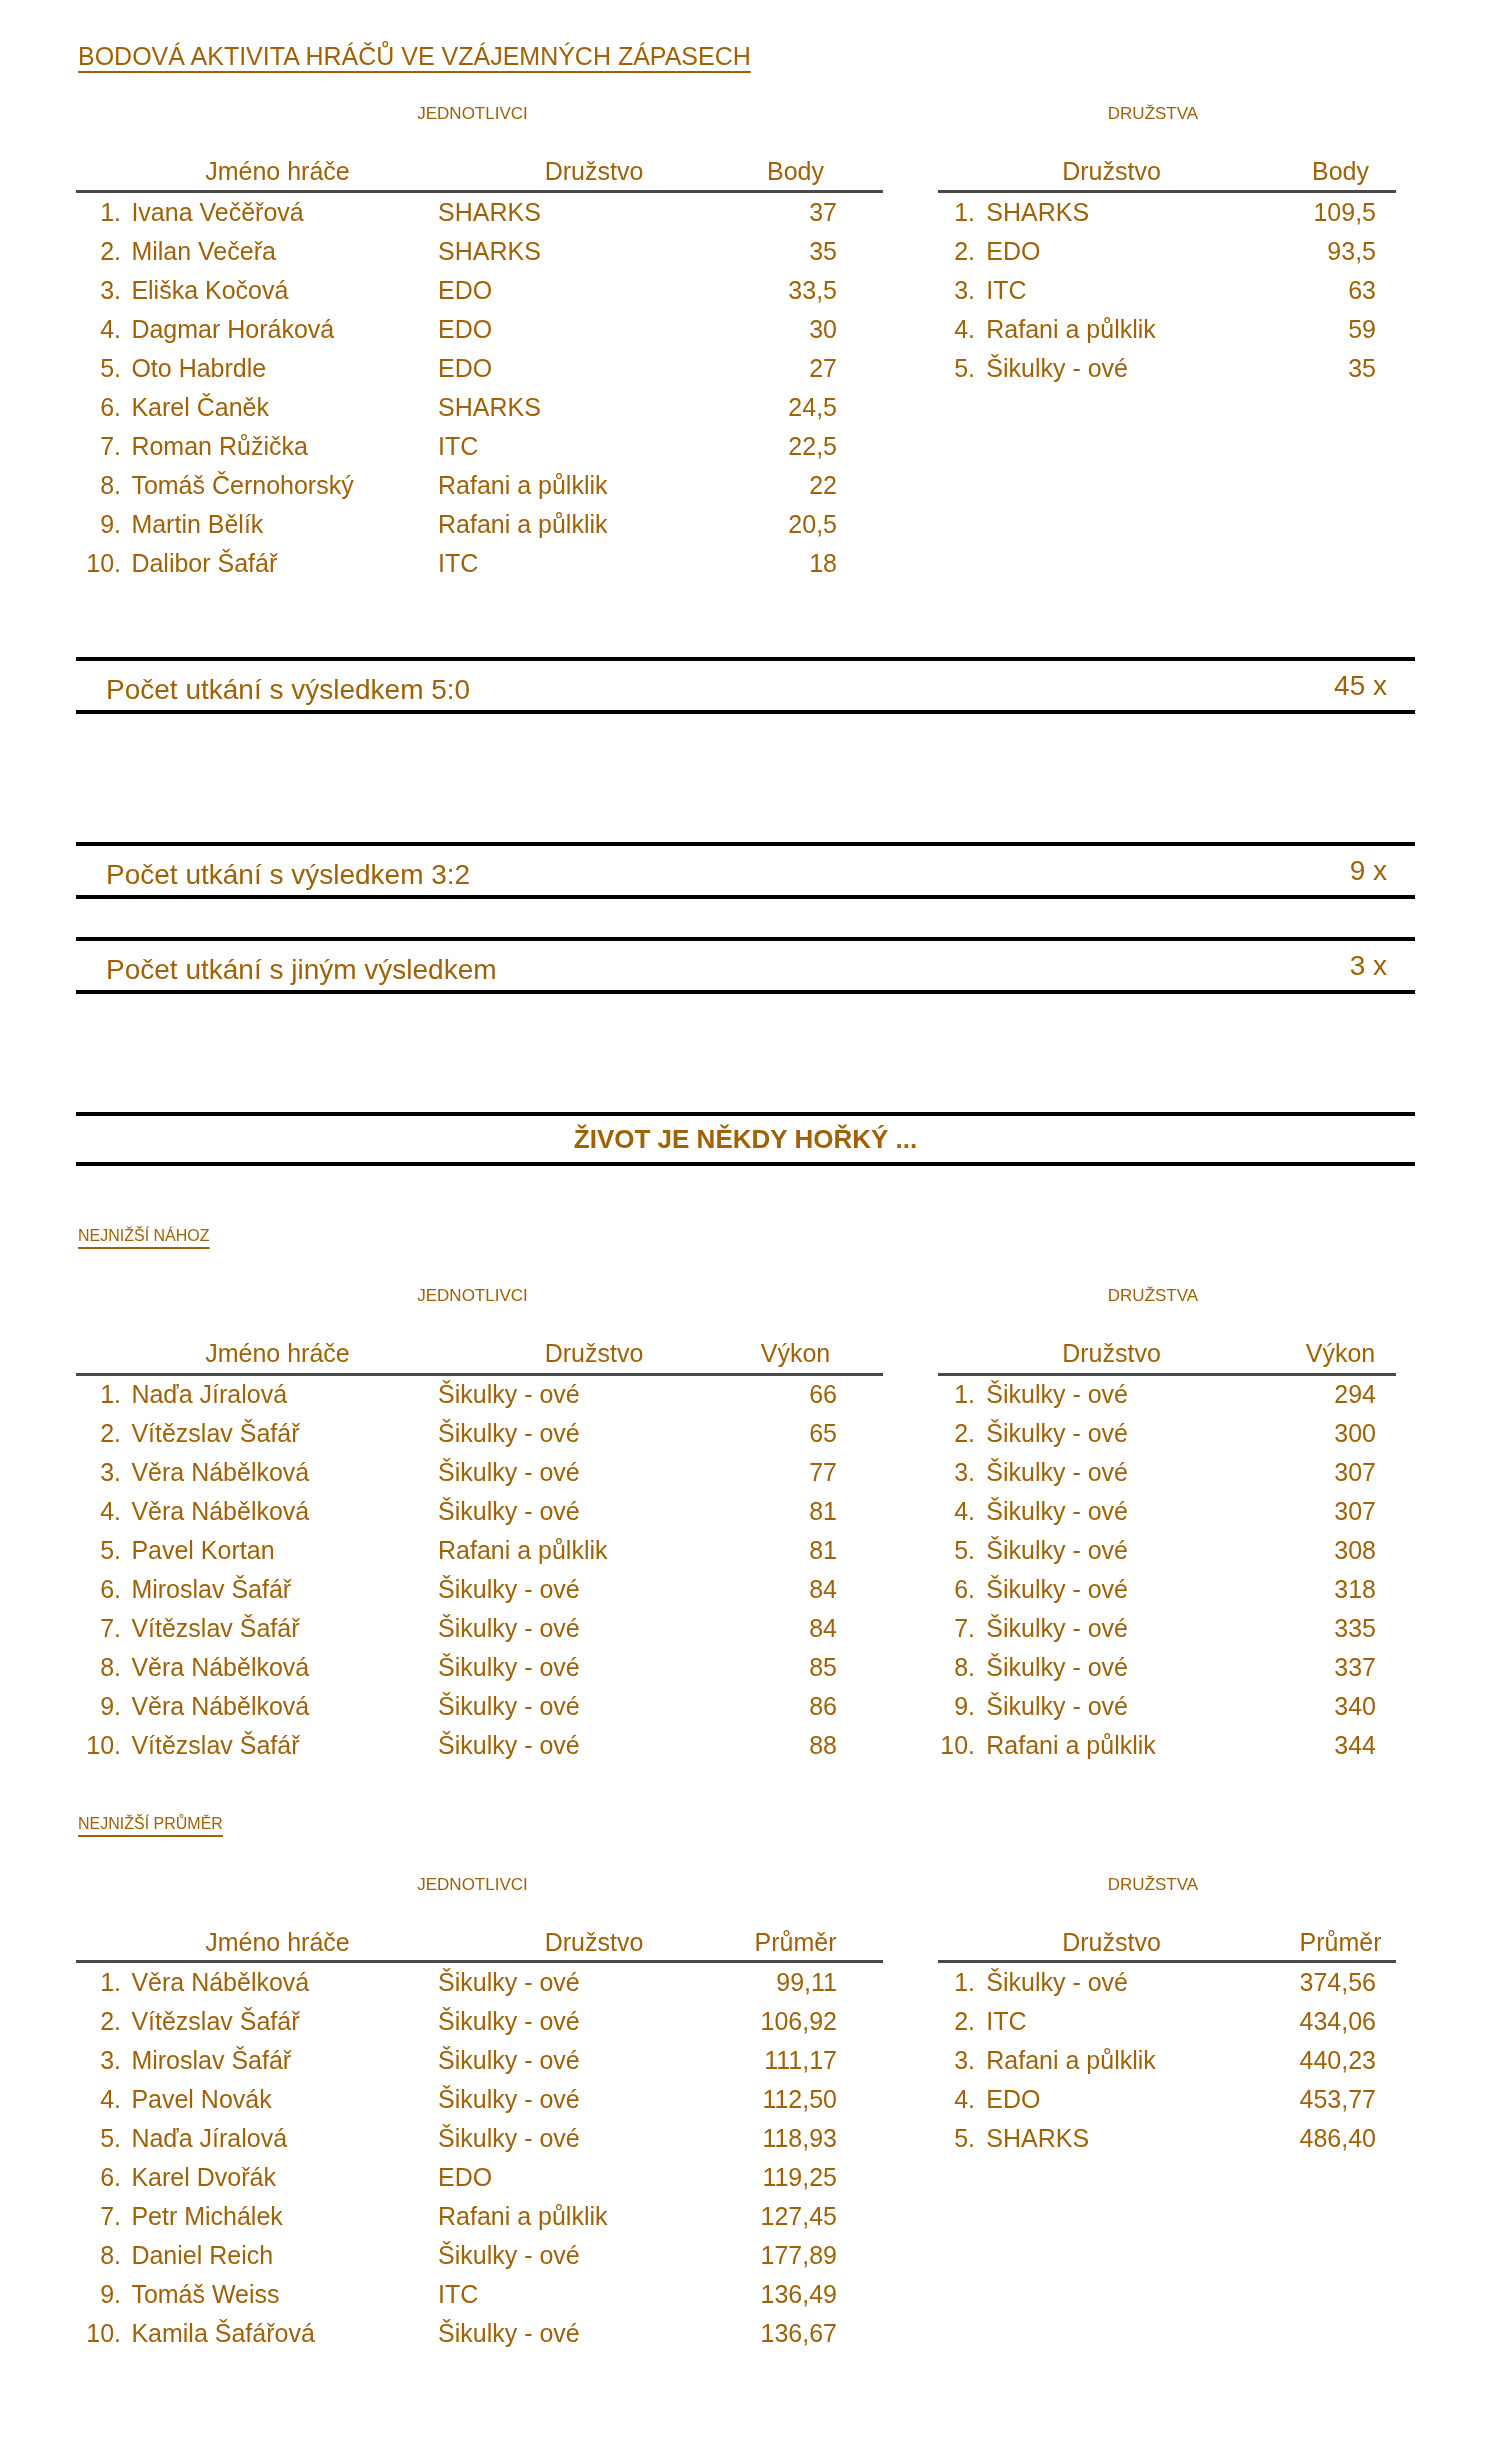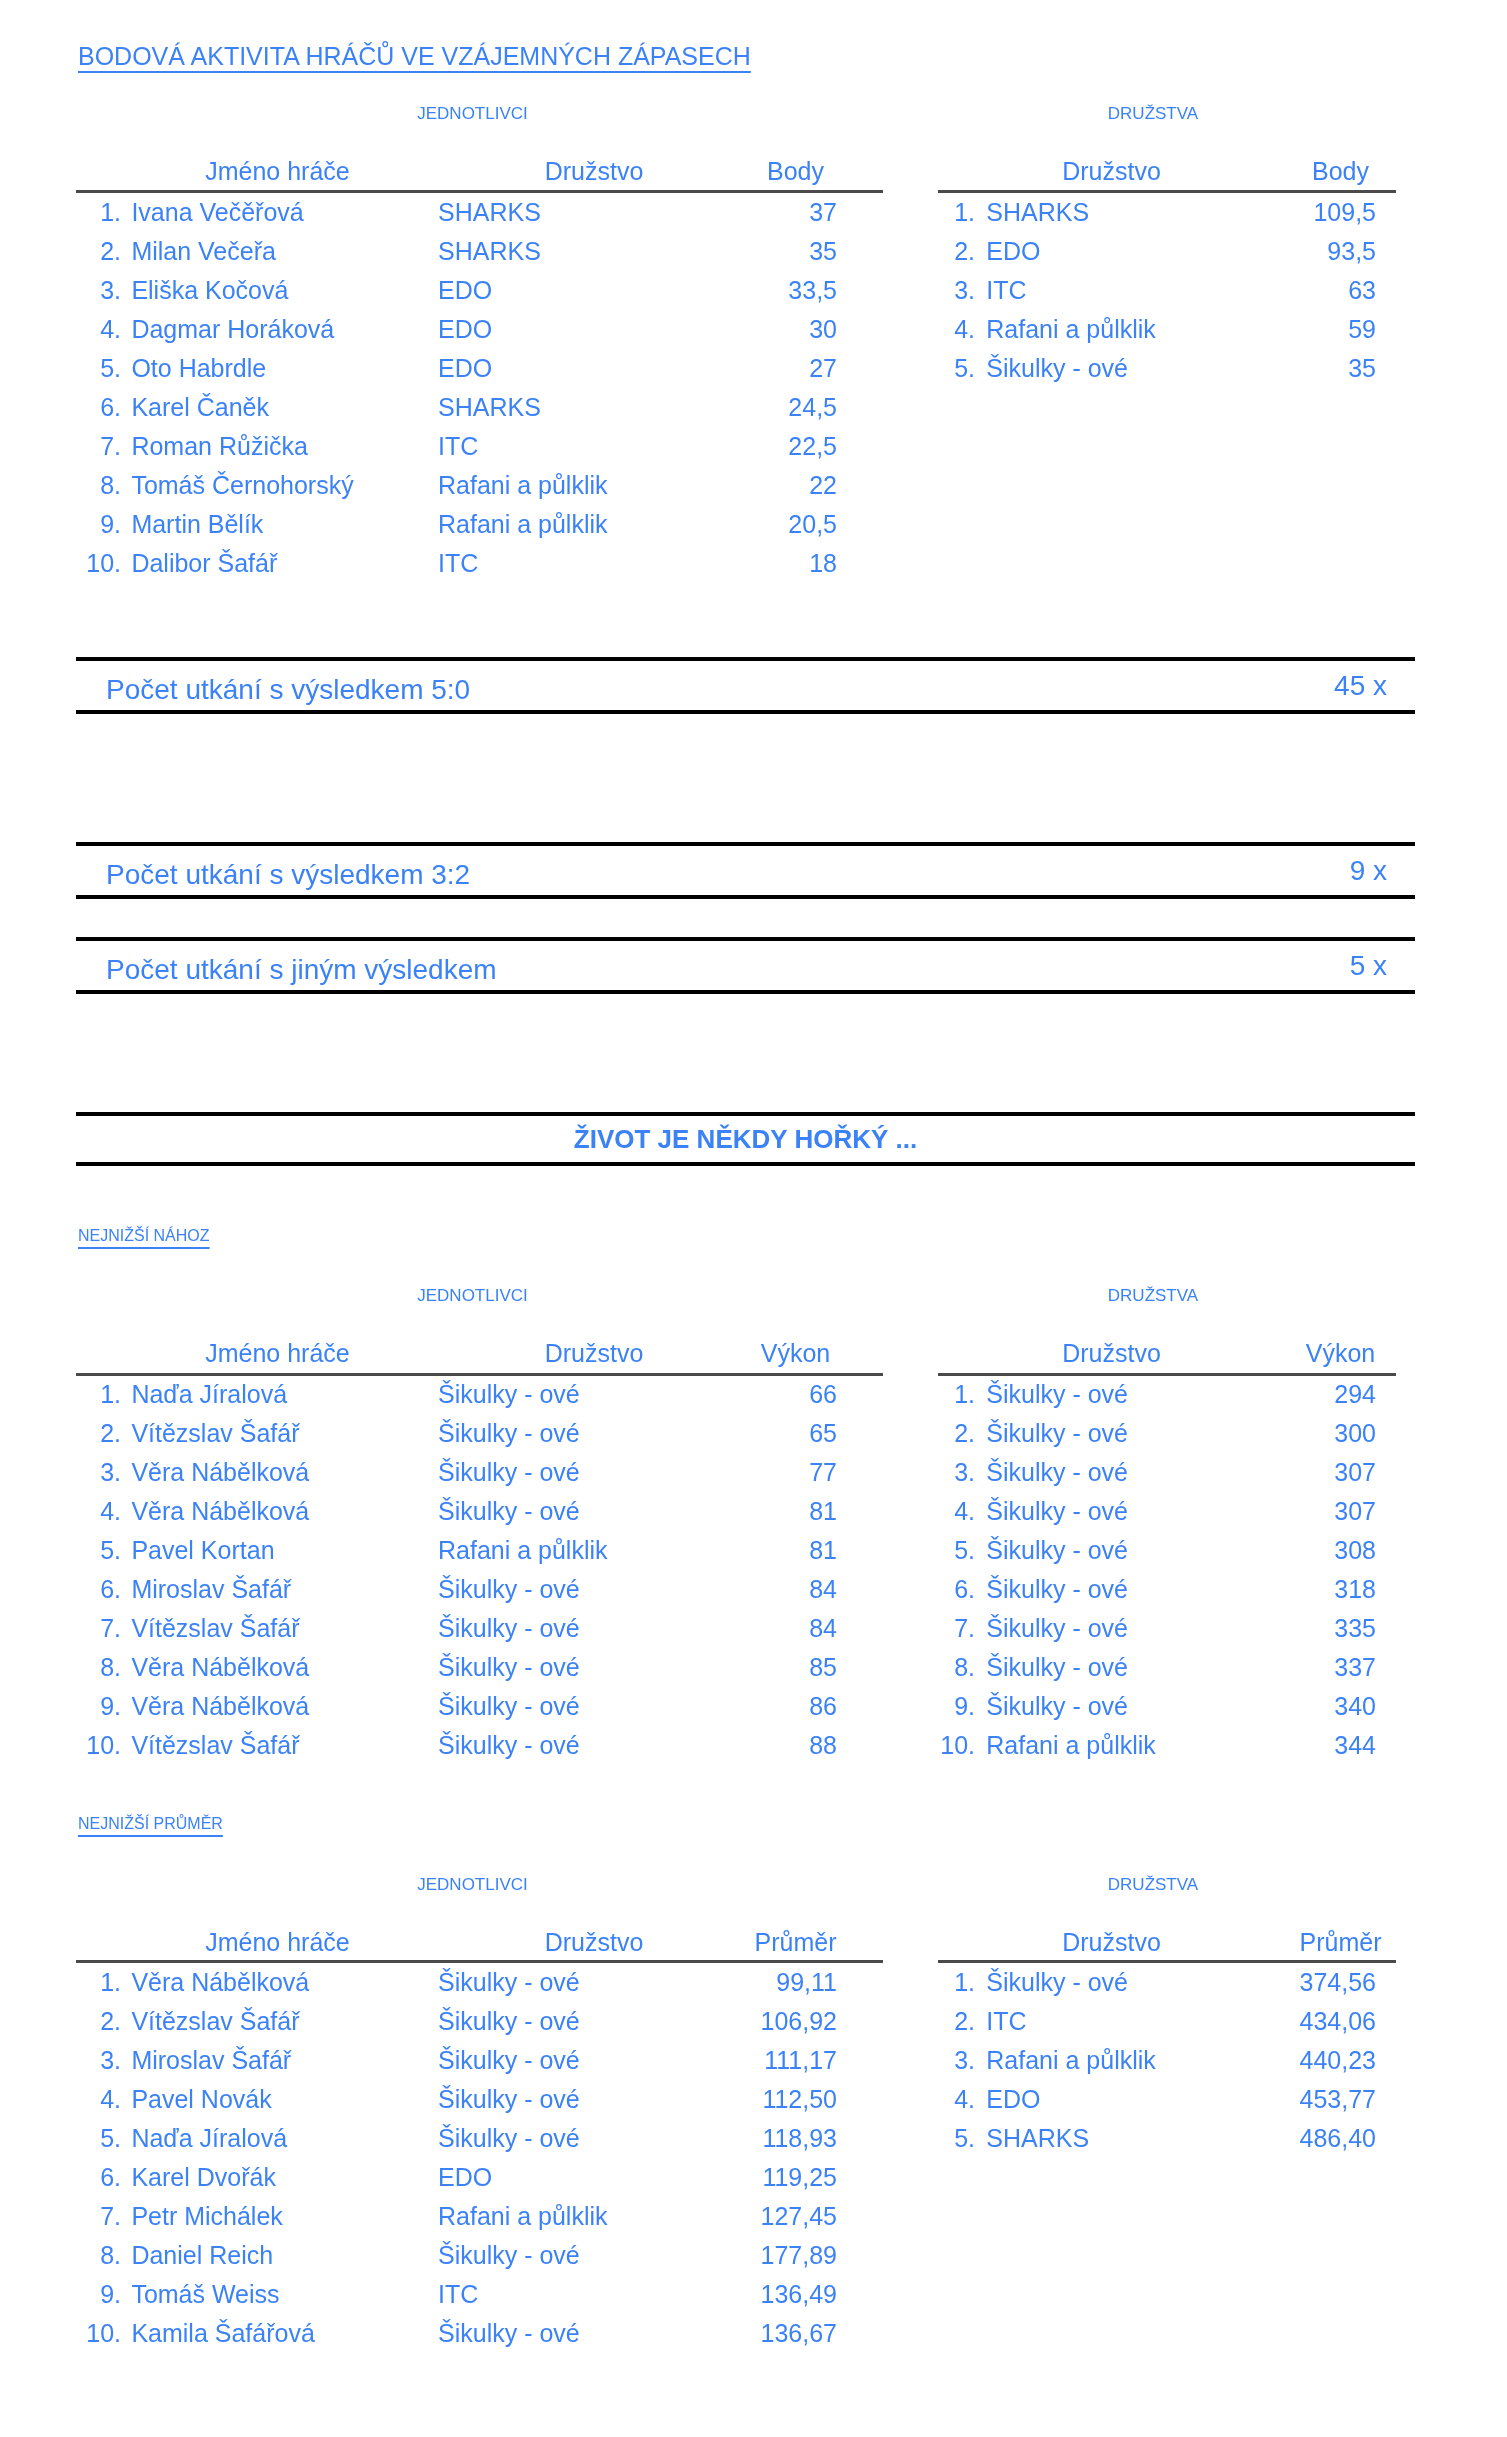--- a/index.html
+++ b/index.html
@@ -1,21 +1,21 @@
 <!DOCTYPE html>
 <html style="font-size:14px"><head>
 <meta charset="utf-8">
 <style>
   html, body { margin:0; padding:0; background:#ffffff; }
   .page {
     position: relative;
     width: 1507px;
     height: 2438px;
     background: #ffffff;
-    color: #3b82f6;
+    color: #a16207;
     font-family: "Liberation Sans", sans-serif;
     overflow: hidden;
   }
   .title {
     position: absolute;
     left: 78px; top: 42px;
     font-size: 25px;
     text-decoration: underline;
     text-underline-offset: 6px;
     text-decoration-thickness: 1.7px;
@@ -212,21 +212,21 @@
   <div class="stat" style="top:657px;">
     <span class="stat-label">Počet utkání s výsledkem 5:0</span>
     <span class="stat-value">45 x</span>
   </div>
   <div class="stat" style="top:842px;">
     <span class="stat-label">Počet utkání s výsledkem 3:2</span>
     <span class="stat-value">9 x</span>
   </div>
   <div class="stat" style="top:937px;">
     <span class="stat-label">Počet utkání s jiným výsledkem</span>
-    <span class="stat-value">5 x</span>
+    <span class="stat-value">3 x</span>
   </div>
 
   <div class="banner" style="top:1112px;">
     <span>ŽIVOT JE NĚKDY HOŘKÝ ...</span>
   </div>
 
   <div class="sub-heading" style="top:1227px;">NEJNIŽŠÍ NÁHOZ</div>
 
   <div class="sec-heading" style="left:76px; top:1286px; width:793px;">JEDNOTLIVCI</div>
   <div class="sec-heading" style="left:938px; top:1286px; width:430px;">DRUŽSTVA</div>

